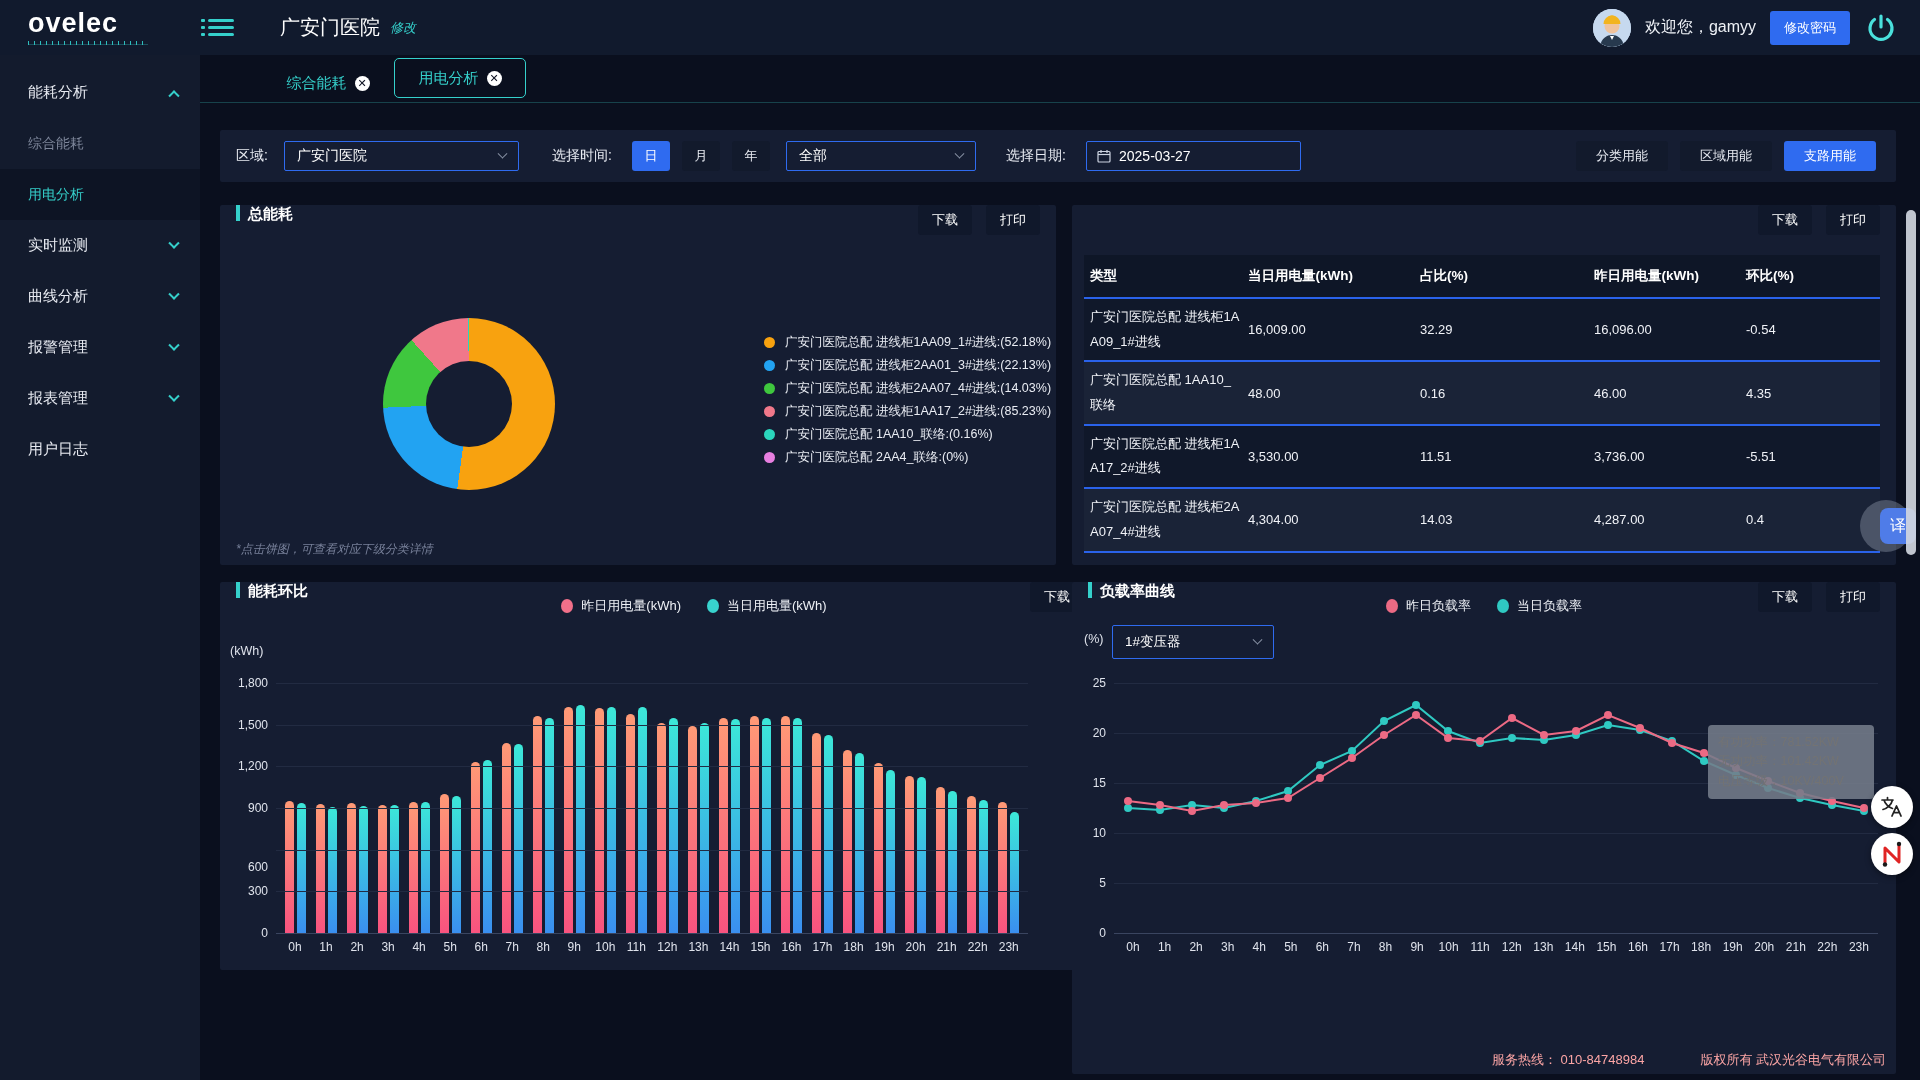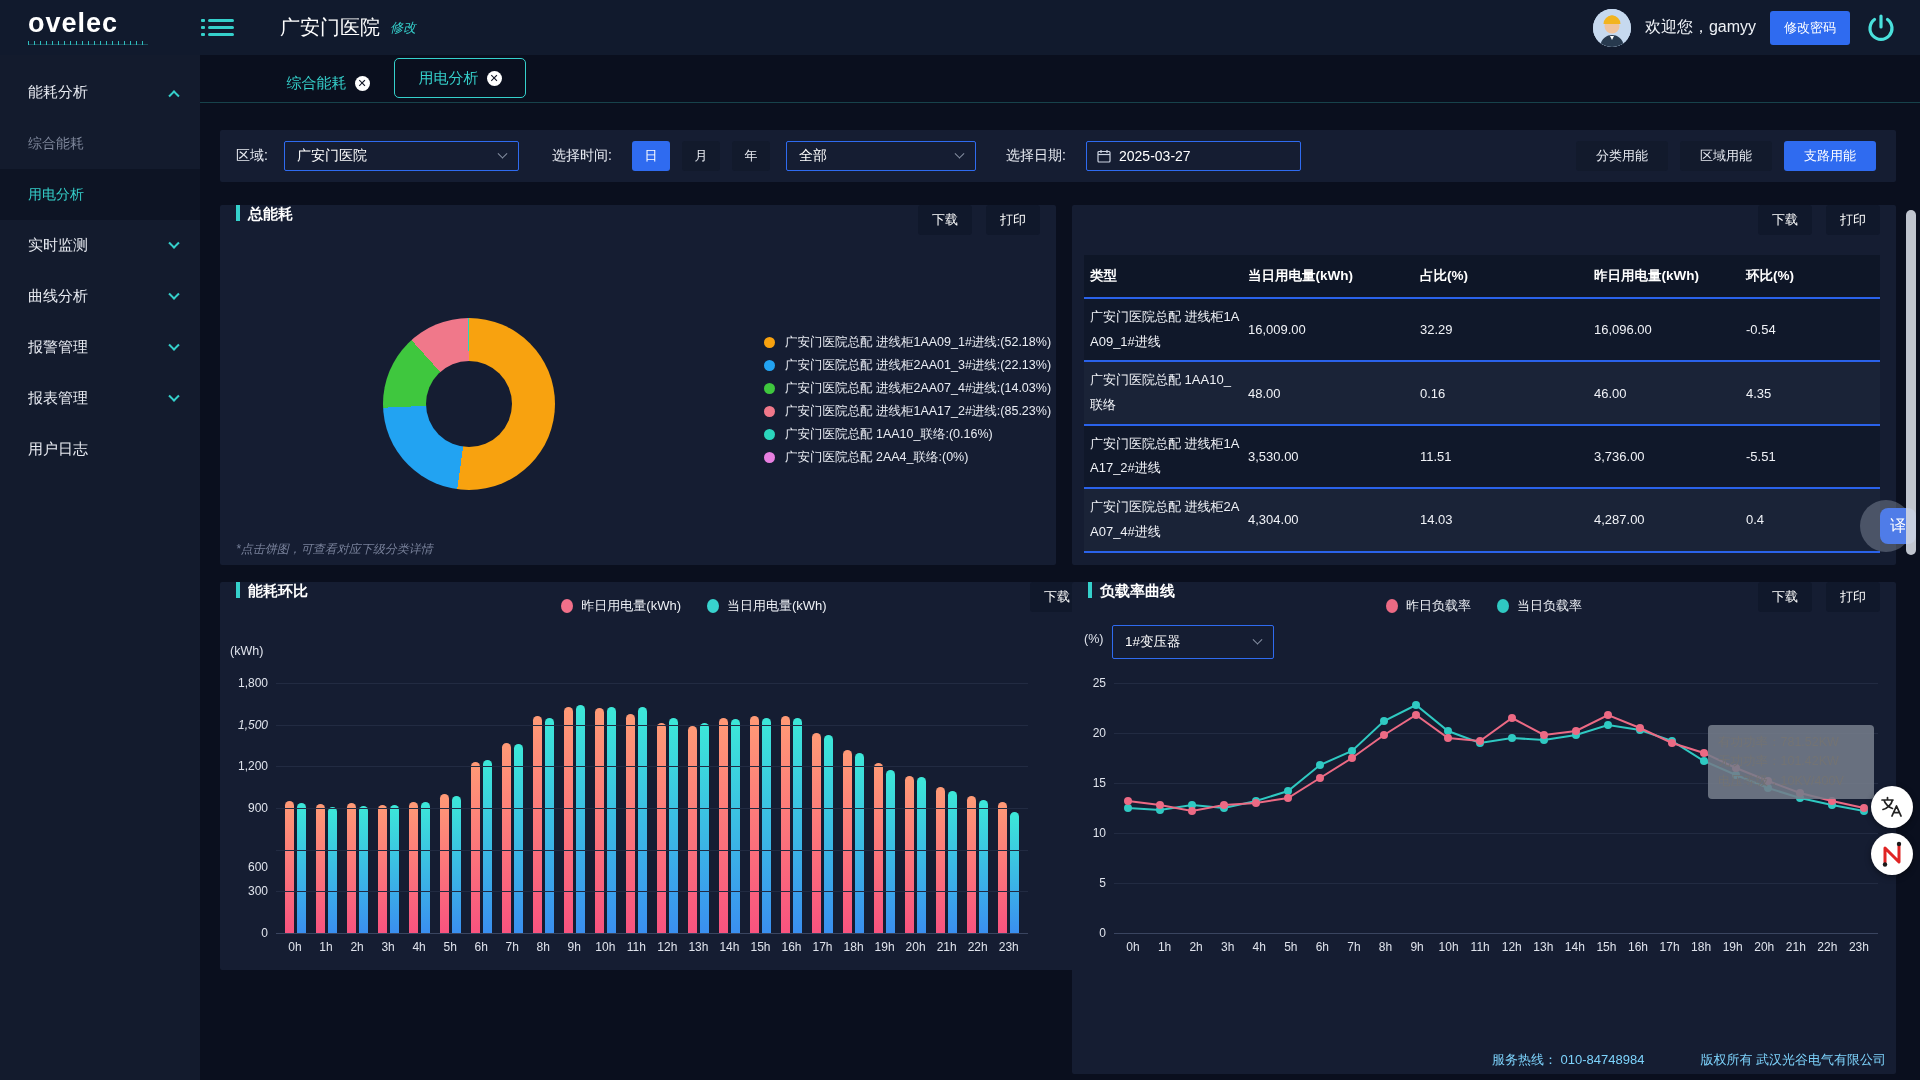--- a/index.html
+++ b/index.html
@@ -94,21 +94,21 @@
   .bar { width:9px; border-radius:5px 5px 0 0; }
   .xlabels { position:absolute; left:56px; top:358px; width:752px; display:flex; justify-content:space-between; padding:0 4px; }
   .p-line .xlabels { left:42px; width:764px; }
   .xlabels span { width:30px; text-align:center; font-size:12px; color:#dfe3ec; }
   .xfsel { position:absolute; left:40px; top:43px; width:162px; height:30px; border:1px solid #2f6bf0; border-radius:2px; display:flex; align-items:center; padding:16px 12px; font-size:13.5px; color:#fff; cursor:pointer; }
   .xfsel .chev { margin-left:auto; width:7px; height:7px; border-width:1.5px; }
   .pct-lab { position:absolute; left:12px; top:50px; font-size:12.5px; color:#dfe3ec; }
   .tooltip { position:absolute; left:636px; top:143px; width:166px; padding:8px 10px; background:rgba(116,124,138,0.88); border-radius:4px; font-size:12.5px; line-height:1.55; color:#737373; z-index:3; }
 
   
-  .footer { position:absolute; left:0; top:1040px; width:1920px; height:40px; display:flex; justify-content:flex-end; align-items:center; gap:56px; padding-right:34px; font-size:13px; color:#7dd3fc; }
+  .footer { position:absolute; left:0; top:1040px; width:1920px; height:40px; display:flex; justify-content:flex-end; align-items:center; gap:56px; padding-right:34px; font-size:13px; color:#fca5a5; }
 
   
   .fab-translate-badge { position:absolute; left:1880px; top:508px; width:36px; height:36px; background:#4f7ce8; border-radius:8px; color:#fff; font-size:16px; display:flex; align-items:center; justify-content:center; cursor:pointer; z-index:6; }
   .fab-halo { position:absolute; left:1860px; top:500px; width:52px; height:52px; border-radius:50%; background:rgba(190,200,215,0.30); z-index:5; }
   .scroll-thumb { position:absolute; right:4px; top:210px; width:10px; height:345px; background:rgba(208,213,222,0.92); border-radius:5px; z-index:7; cursor:pointer; }
   .fab-circle { position:absolute; left:1871px; width:42px; height:42px; border-radius:50%; background:#fff; display:flex; align-items:center; justify-content:center; z-index:6; cursor:pointer; box-shadow:0 2px 6px rgba(0,0,0,.4); }
 </style>
 </head>
 <body>
 
@@ -435,21 +435,21 @@
         <span class="ytick" style="top: 250px;">0</span>
         <div class="gridline" style="top: 208.333px;"></div>
         <span class="ytick" style="top: 208.333px;">300</span>
         <div class="gridline" style="top: 166.667px;"></div>
         <span class="ytick" style="top: 184px;">600</span>
         <div class="gridline" style="top: 125px;"></div>
         <span class="ytick" style="top: 125px;">900</span>
         <div class="gridline" style="top: 83.3333px;"></div>
         <span class="ytick" style="top: 83.3333px;">1,200</span>
         <div class="gridline" style="top: 41.6667px;"></div>
-        <span class="ytick" style="top: 41.6667px; font-style: italic;">1,500</span>
+        <span class="ytick" style="top: 41.6667px;">1,500</span>
         <div class="gridline" style="top: 0px;"></div>
         <span class="ytick" style="top: 0px;">1,800</span>
       </div>
     <div class="xlabels" id="bar-xlabels">
         <span>0h</span>
         <span>1h</span>
         <span>2h</span>
         <span>3h</span>
         <span>4h</span>
         <span>5h</span>

